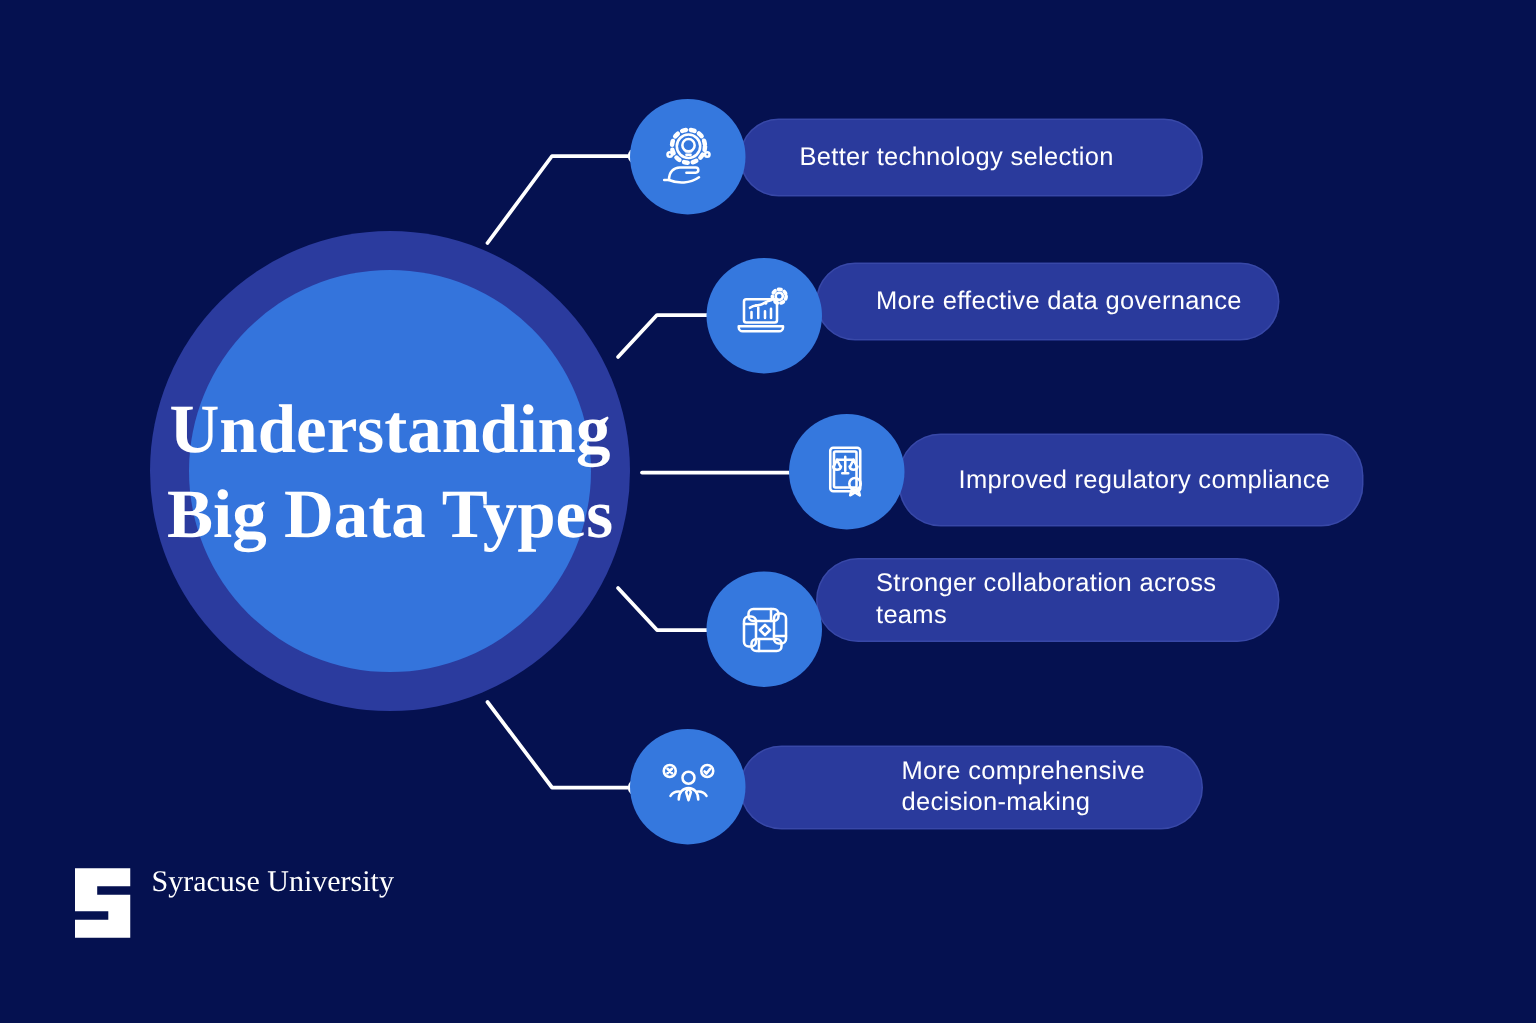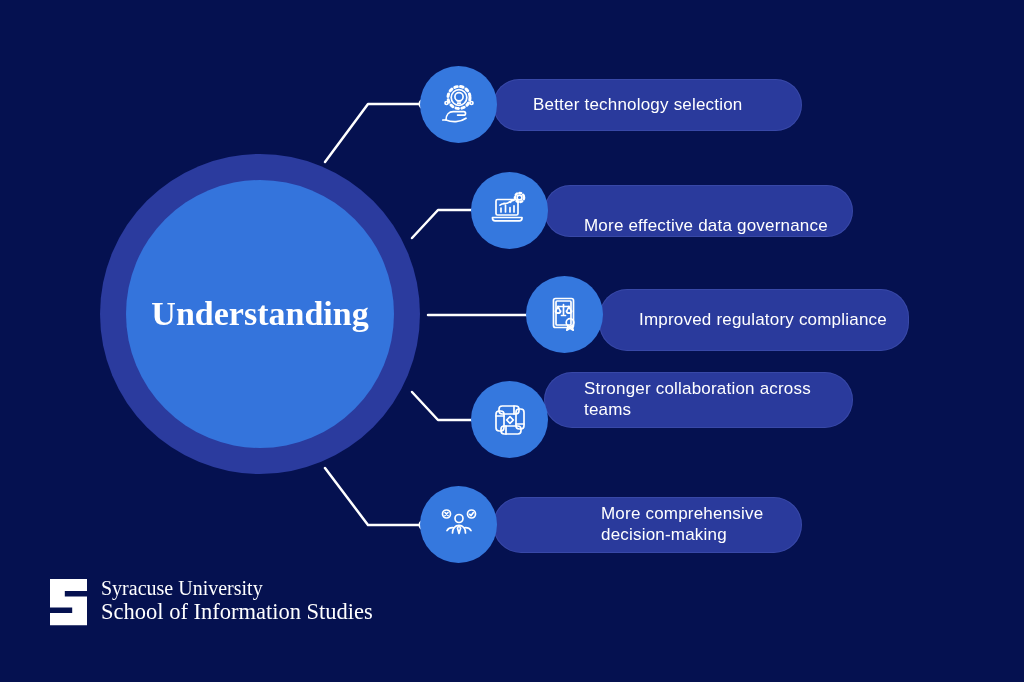--- a/index.html
+++ b/index.html
@@ -25,42 +25,42 @@
     border-radius:50%;background:var(--ring);
   }
   .big-circle-inner{
     position:absolute;left:26px;top:26px;width:268px;height:268px;
     border-radius:50%;background:var(--inner);
     display:flex;flex-direction:column;align-items:center;justify-content:center;
   }
   .title-line{
     color:var(--txt);
     font-family:"Liberation Serif","DejaVu Serif",serif;
-    font-weight:bold;font-size:34px;line-height:1.24;white-space:nowrap;
+    font-weight:bold;font-size:46px;line-height:1.24;white-space:nowrap;
     text-align:center;
   }
 
   
   .pill{
     position:absolute;background:var(--pill);border-radius:28px;
     display:flex;align-items:center;
     box-shadow:inset 0 0 0 1px rgba(120,140,220,0.18);
   }
   .pill .label{
     color:var(--txt);font-size:17px;line-height:1.22;letter-spacing:.2px;
     padding-left:40px;padding-right:16px;
   }
   .icon-circle{
     position:absolute;width:77px;height:77px;border-radius:50%;
     background:var(--iconbg);
     display:flex;align-items:center;justify-content:center;
   }
   .r1 .pill{left:493px;top:79px;width:309px;height:52px;}
   .r1 .icon-circle{left:420px;top:66px;}
-  .r2 .pill{left:544px;top:185px;width:309px;height:52px;align-items:flex-end;}
+  .r2 .pill{left:544px;top:175px;width:309px;height:52px;}
   .r2 .icon-circle{left:471px;top:172px;}
   .r3 .pill{left:599px;top:289px;width:310px;height:62px;}
   .r3 .icon-circle{left:526px;top:276px;}
   .r4 .pill{left:544px;top:372px;width:309px;height:56px;}
   .r4 .icon-circle{left:471px;top:381px;}
   .r5 .pill{left:493px;top:497px;width:309px;height:56px;justify-content:flex-end;}
   .r5 .icon-circle{left:420px;top:486px;}
   .r1 .label,.r2 .label,.r3 .label{white-space:nowrap;}
   .r4 .label{max-width:245px;}
   .r5 .label{max-width:185px;}
@@ -92,20 +92,21 @@
       <circle cx="477" cy="210" r="5.5"></circle>
       <circle cx="532" cy="315" r="5.5"></circle>
       <circle cx="477" cy="420" r="5.5"></circle>
       <circle cx="424" cy="525" r="5.5"></circle>
     </g>
   </svg>
 
   <div class="big-circle">
     <div class="big-circle-inner">
       <div class="title-line">Understanding</div>
+      <div class="title-line">Big Data Types</div>
     </div>
   </div>
 
   <div class="row r1">
     <div class="pill">
       <div class="label">Better technology selection</div>
     </div>
     <div class="icon-circle">
       <svg class="benefit-icon" width="46" height="46" viewBox="0 0 46 46">
         <circle cx="23" cy="15.5" r="11" stroke-width="3" stroke-dasharray="2.5 3.4"></circle>
@@ -188,17 +189,16 @@
       </svg>
     </div>
   </div>
 
   <div class="footer">
     <svg class="block-s" viewBox="0 0 40 50">
       <path d="M0,0 H40 V13 H16 V19 H40 V50 H0 V37 H24 V31 H0 Z" fill="#ffffff"></path>
     </svg>
     <div class="footer-text">
       <div class="footer-org">Syracuse University</div>
-      <div class="footer-dept">School of Information Studies</div>
     </div>
   </div>
 
 </div>
 
 </body></html>

